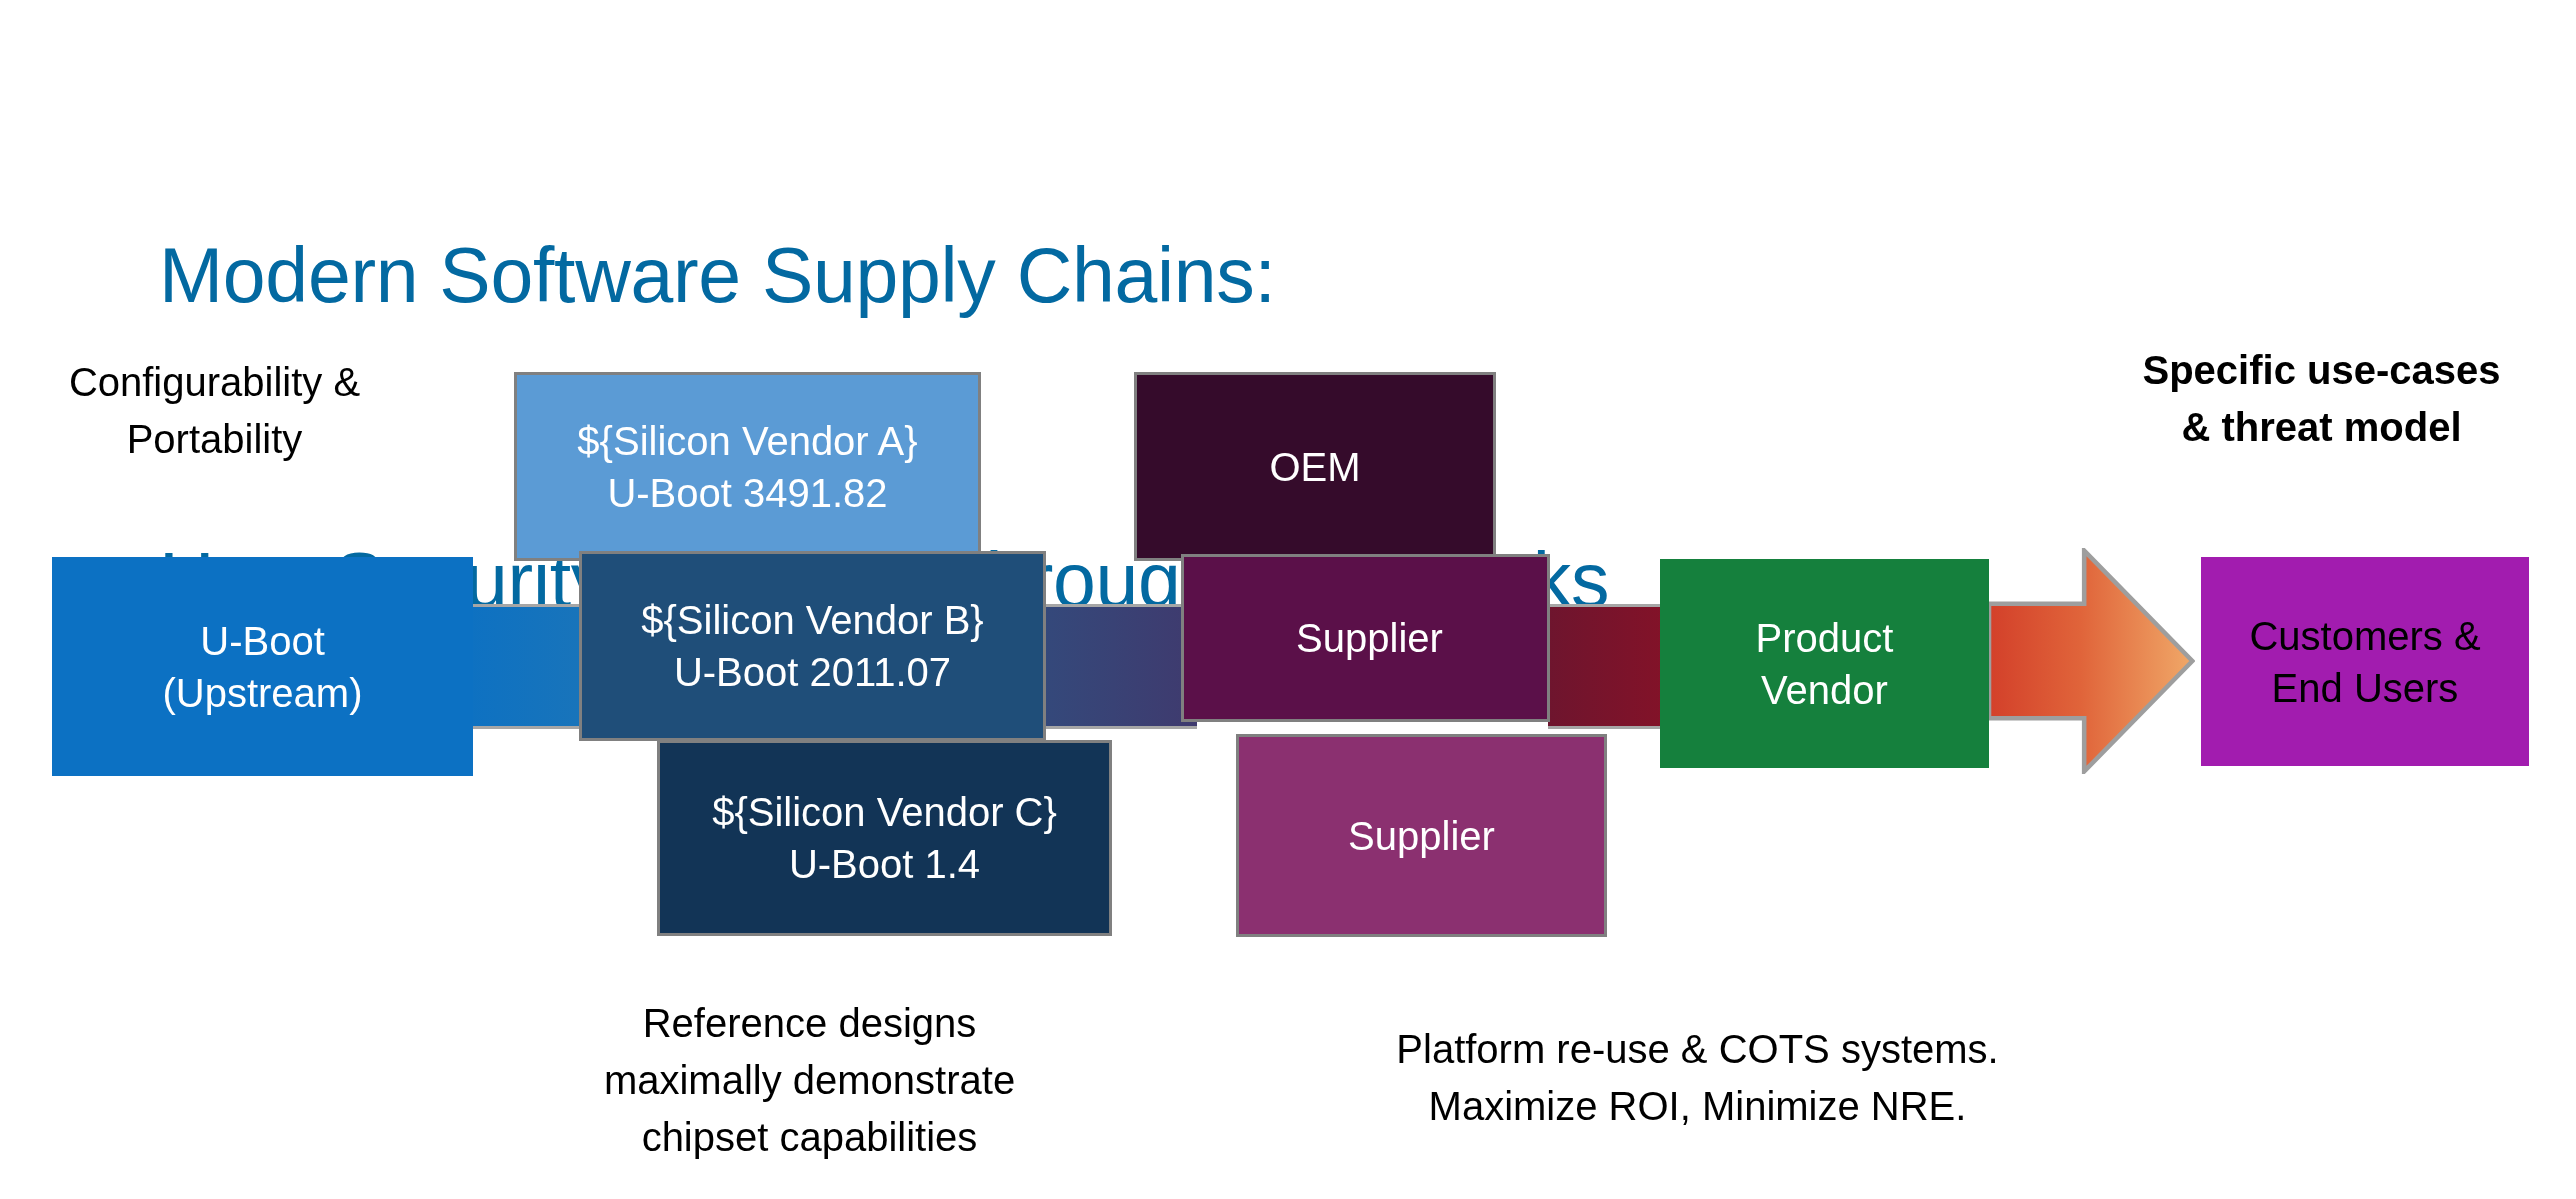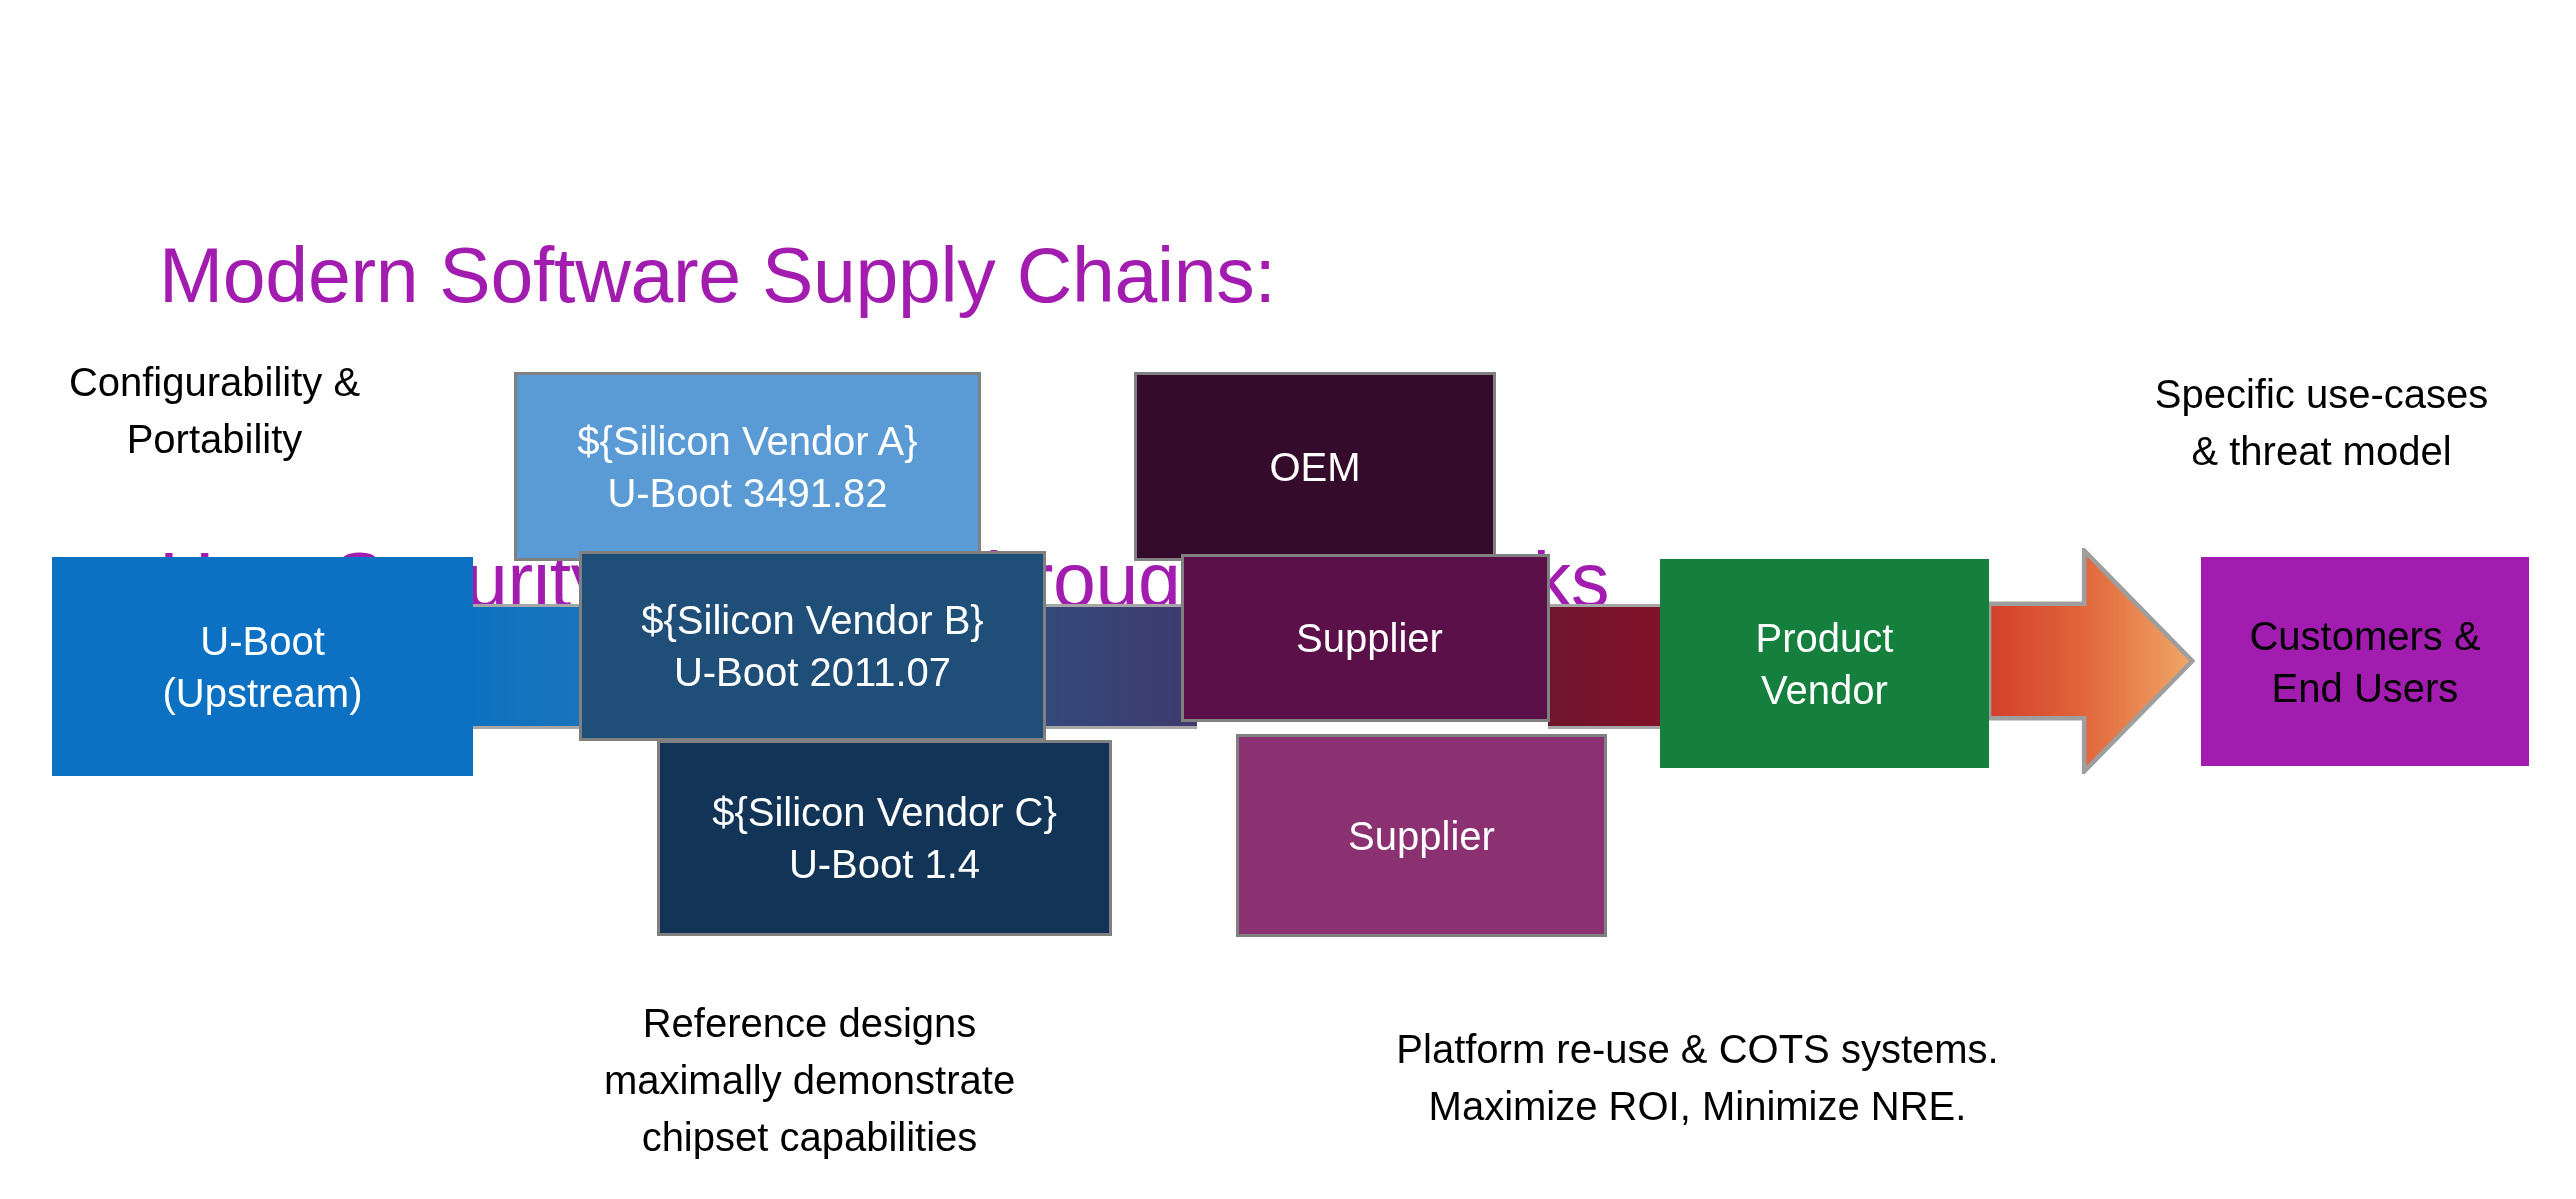--- a/index.html
+++ b/index.html
@@ -18,21 +18,21 @@
 
   
   #slide-title {
     position: absolute;
     left: 159px;
     top: 22px;
     width: 1951px;
     font-size: 77px;
     line-height: 1.32;
     font-weight: 400;
-    color: #a21caf;
+    color: #0369a1;
     letter-spacing: -0.3px;
     white-space: pre;
   }
   #slide-title .tline { display: block; }
 
   
   .caption {
     position: absolute;
     text-align: center;
     font-size: 40px;
@@ -79,21 +79,21 @@
 <body>
 
 <div id="slide-title">
   <span class="tline">Modern Software Supply Chains:</span>
   <span class="tline">How Security Can Slip Through the Cracks</span>
 </div>
 
 <div class="caption" id="cap-left" style="left:29px; top:354px; width:371px;">Configurability &amp;
 Portability</div>
 
-<div class="caption" id="cap-right" style="left:2107px; top:366px; width:429px;">Specific use-cases
+<div class="caption" id="cap-right" style="left:2107px; top:342px; width:429px;font-weight:bold;">Specific use-cases
 &amp; threat model</div>
 
 <div class="caption" id="cap-bottom-left" style="left:572px; top:995px; width:475px;">Reference designs
 maximally demonstrate
 chipset capabilities</div>
 
 <div class="caption" id="cap-bottom-right" style="left:1314px; top:1021px; width:767px;">Platform re-use &amp; COTS systems.
 Maximize ROI, Minimize NRE.</div>
 
 <div class="connector" id="conn-1" style="left:455px; top:604px; width:163px; height:125px;

